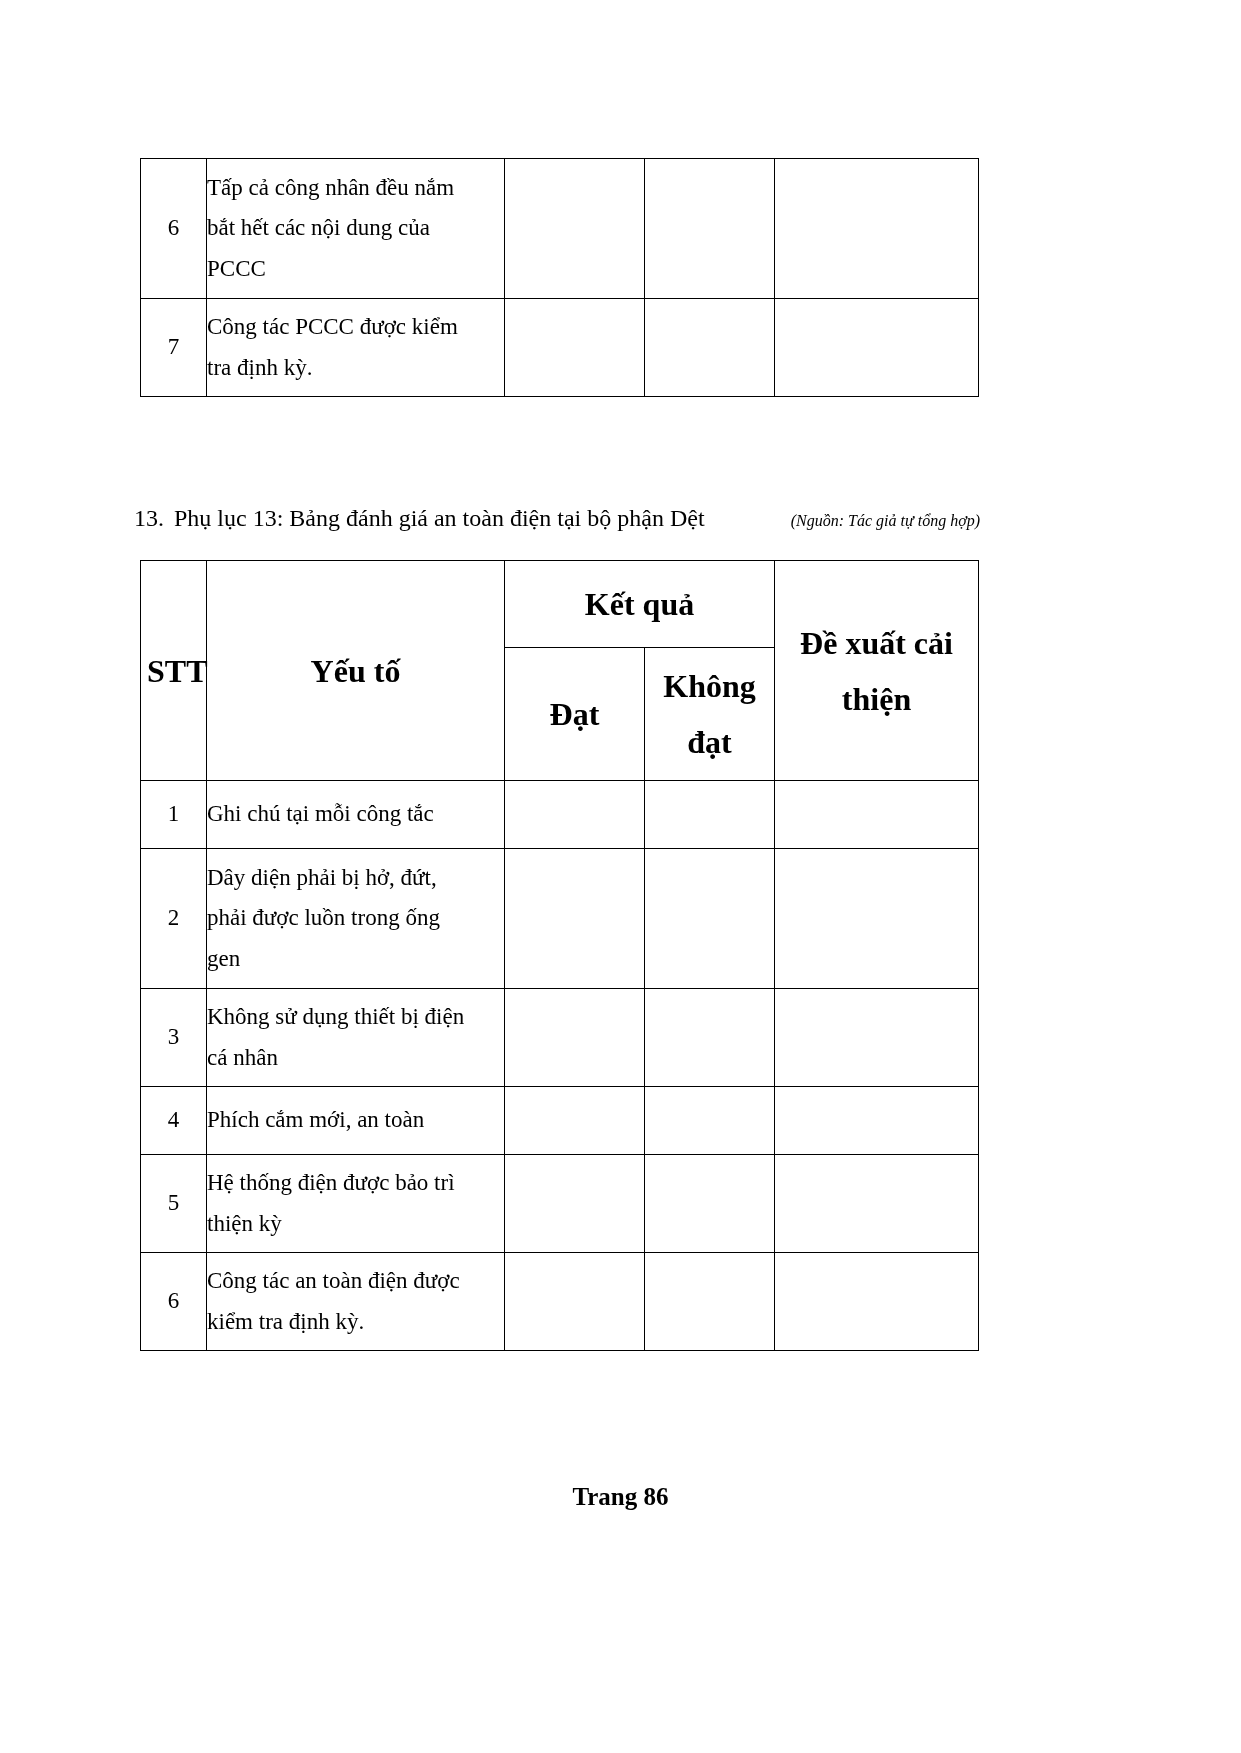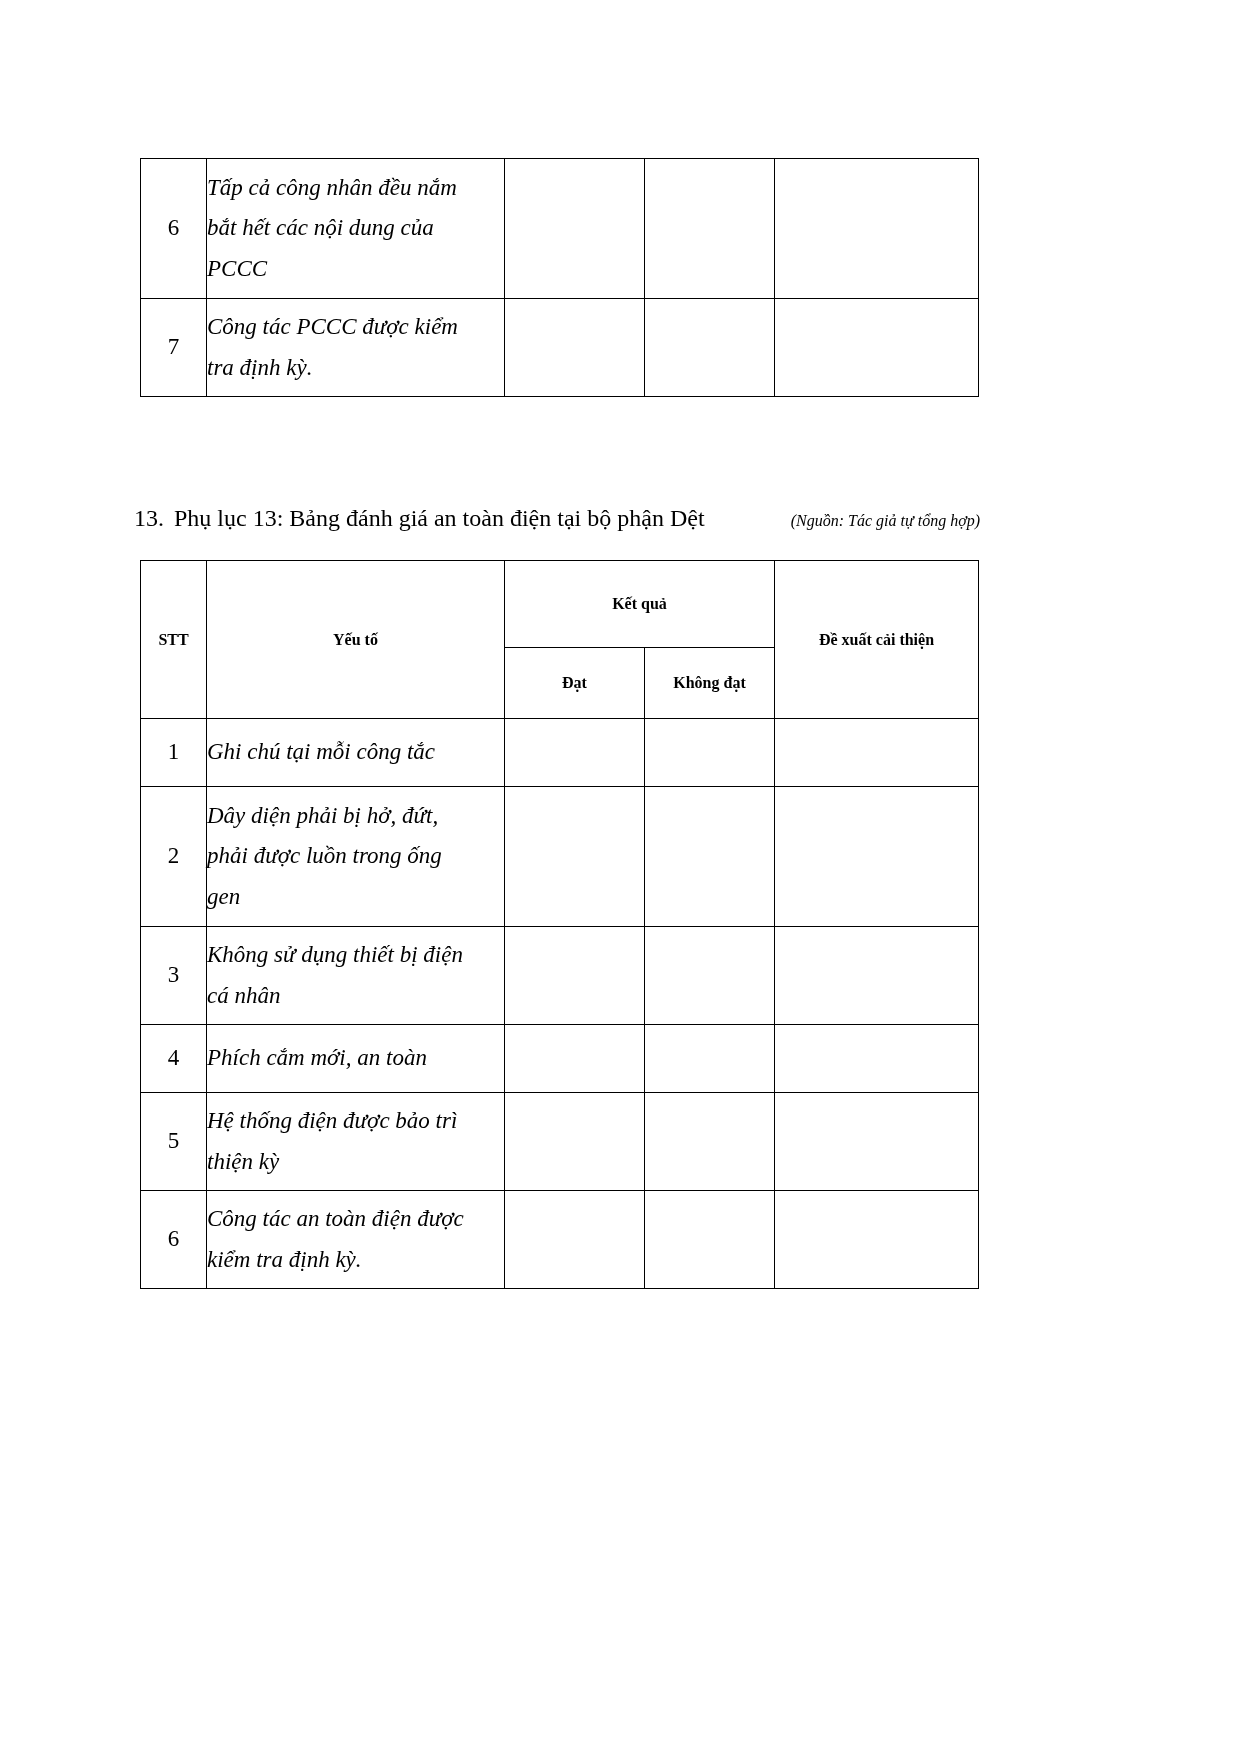--- a/index.html
+++ b/index.html
@@ -54,21 +54,20 @@
     font-size: 23px;
   }
 
   .txt-cell {
     text-align: left;
     vertical-align: middle;
   }
 
   .txt-cell .wrapline {
     display: block;
-    font-style: italic;
   }
 
   
   #table-top {
     position: absolute;
     left: 140px;
     top: 158px;
     width: 838px;
   }
   #table-top .c1 { width: 66px; }
@@ -113,21 +112,21 @@
   }
   #table-main .c1 { width: 66px; }
   #table-main .c2 { width: 298px; }
   #table-main .c3 { width: 140px; }
   #table-main .c4 { width: 130px; }
   #table-main .c5 { width: 204px; }
 
   #table-main th {
     font-weight: bold;
     text-align: center;
-    font-size: 16px;
+    font-size: 32px;
     padding: 10px 6px;
   }
   #table-main th.kq {
     height: 66px;
   }
   #table-main th.sub {
     height: 50px;
   }
 
   .row-tall-3 { height: 140px; }
@@ -272,14 +271,15 @@
           <span class="wrapline">kiểm tra định kỳ.</span>
         </td>
         <td class="txt-cell"></td>
         <td class="txt-cell"></td>
         <td class="txt-cell"></td>
       </tr>
 
     </tbody>
   </table>
 
+  <div id="page-footer">Trang 86</div>
 
 </div>
 
 </body></html>

